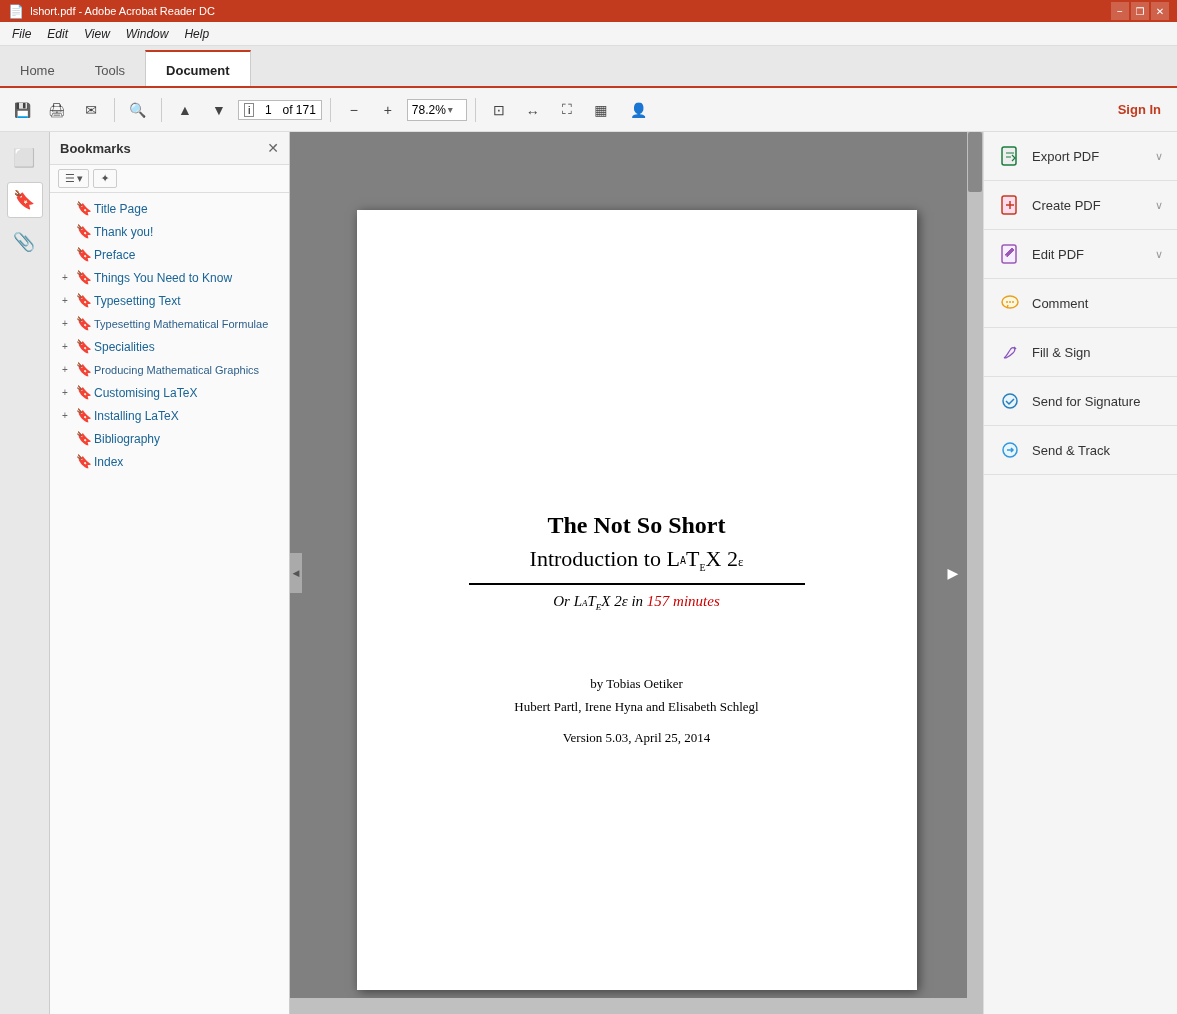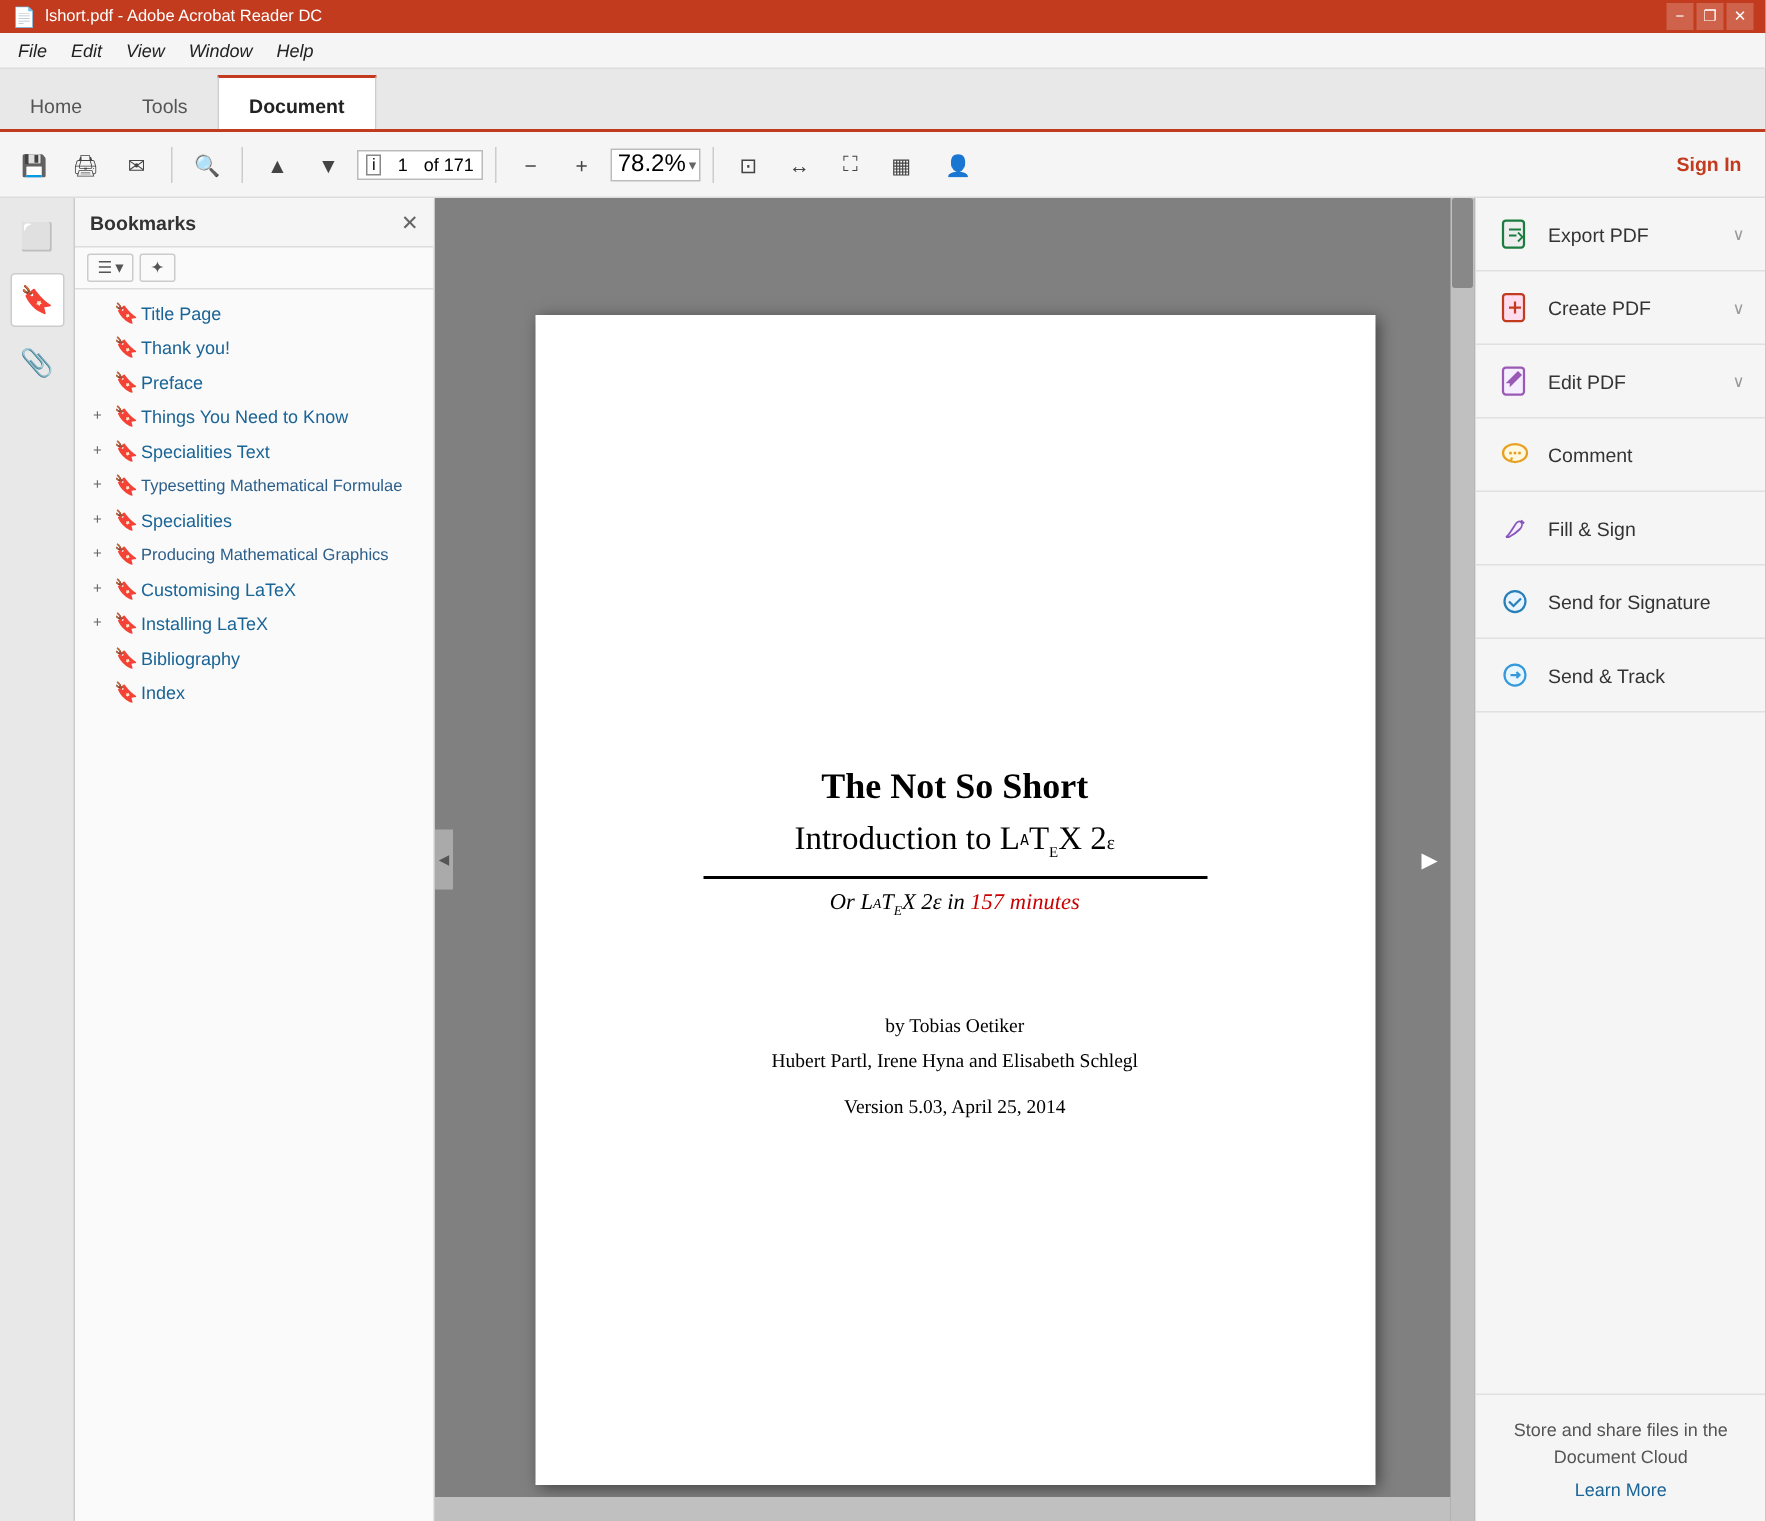--- a/index.html
+++ b/index.html
@@ -396,21 +396,21 @@
   <button class="toolbar-btn" title="Next">▼</button>
   <div style="display:flex;align-items:center;gap:3px;border:1px solid #bbb;padding:2px 5px;background:white;">
     <span style="font-size:11px;border:1px solid #888;padding:0 3px;">i</span>
     <input type="text" value="1" style="width: 22px; border: none; outline: none; text-align: center; font-size: 12px;">
     <span style="font-size:12px;">of 171</span>
   </div>
   <div class="toolbar-sep"></div>
   <button class="toolbar-btn">−</button>
   <button class="toolbar-btn">+</button>
   <div class="zoom-box">
-    <span style="font-size:16px;">78.2%</span>
+    <span style="font-size:12px;">78.2%</span>
     <span style="margin-left:2px;font-size:10px;color:#666;">▾</span>
   </div>
   <div class="toolbar-sep"></div>
   <button class="toolbar-btn">⊡</button>
   <button class="toolbar-btn">↔</button>
   <button class="toolbar-btn">⛶</button>
   <button class="toolbar-btn">▦</button>
   <button class="toolbar-btn" style="margin-left:4px;">👤</button>
   <button class="sign-in-btn">Sign In</button>
 </div>
@@ -459,21 +459,21 @@
 
       <div class="bm-item">
         <button class="bm-expand">+</button>
         <span class="bm-icon">🔖</span>
         <span class="bm-label">Things You Need to Know</span>
       </div>
 
       <div class="bm-item">
         <button class="bm-expand">+</button>
         <span class="bm-icon">🔖</span>
-        <span class="bm-label">Specialities Text</span>
+        <span class="bm-label">Typesetting Text</span>
       </div>
 
       <div class="bm-item">
         <button class="bm-expand">+</button>
         <span class="bm-icon">🔖</span>
         <span class="bm-label dark">Typesetting Mathematical Formulae</span>
       </div>
 
       <div class="bm-item">
         <button class="bm-expand">+</button>
@@ -635,20 +635,16 @@
         <div class="rp-icon icon-sendtrack">
           <svg width="22" height="22" viewBox="0 0 22 22">
               <circle cx="11" cy="11" r="7" fill="#e8f6ff" stroke="#3498db" stroke-width="1.5"></circle>
               <path d="M8 11h6M12 9l2 2-2 2" stroke="#3498db" stroke-width="1.5" fill="none"></path>
             </svg>
         </div>
         <span class="rp-label">Send &amp; Track</span>
       </div>
     </div>
 
-    <div class="right-panel-promo">
-      <div class="promo-text">Store and share files in the Document Cloud</div>
-      <a class="promo-link">Learn More</a>
-    </div>
 
   </div>
 
 </div>
 
 </body></html>

